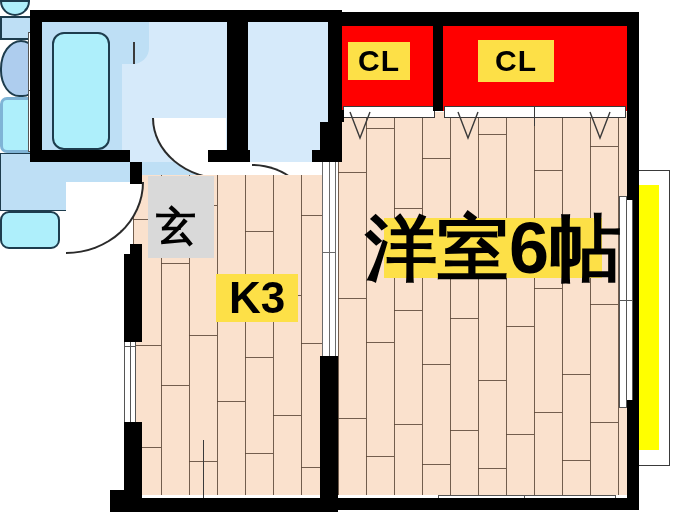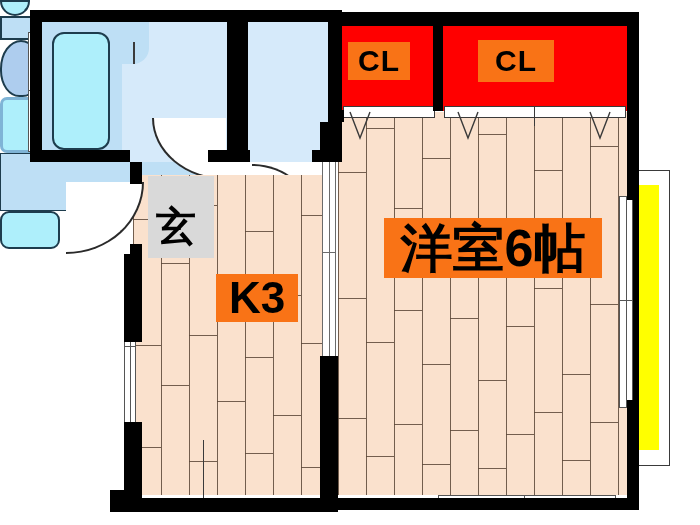--- a/index.html
+++ b/index.html
@@ -45,31 +45,31 @@
   }
   .seam {
     position: absolute;
     height: 1px;
     background: rgba(90,70,55,0.85);
   }
 
   
   .label {
     position: absolute;
-    background: #f97316;
+    background: #fde047;
     color: #000000;
     font-weight: bold;
     line-height: 1;
     display: flex;
     align-items: center;
     justify-content: center;
     white-space: nowrap;
   }
   .label-cl      { font-size: 30px; letter-spacing: 1px; }
-  .label-room    { font-size: 52px; letter-spacing: 0px; }
+  .label-room    { font-size: 72px; letter-spacing: 0px; }
   .label-k3      { font-size: 44px; }
   .label-genkan  { font-size: 40px; background: #d9d9d9; }
 
   
   .fixture {
     position: absolute;
     border: 2px solid #1d3c4d;
     box-sizing: border-box;
   }
   .tub {

